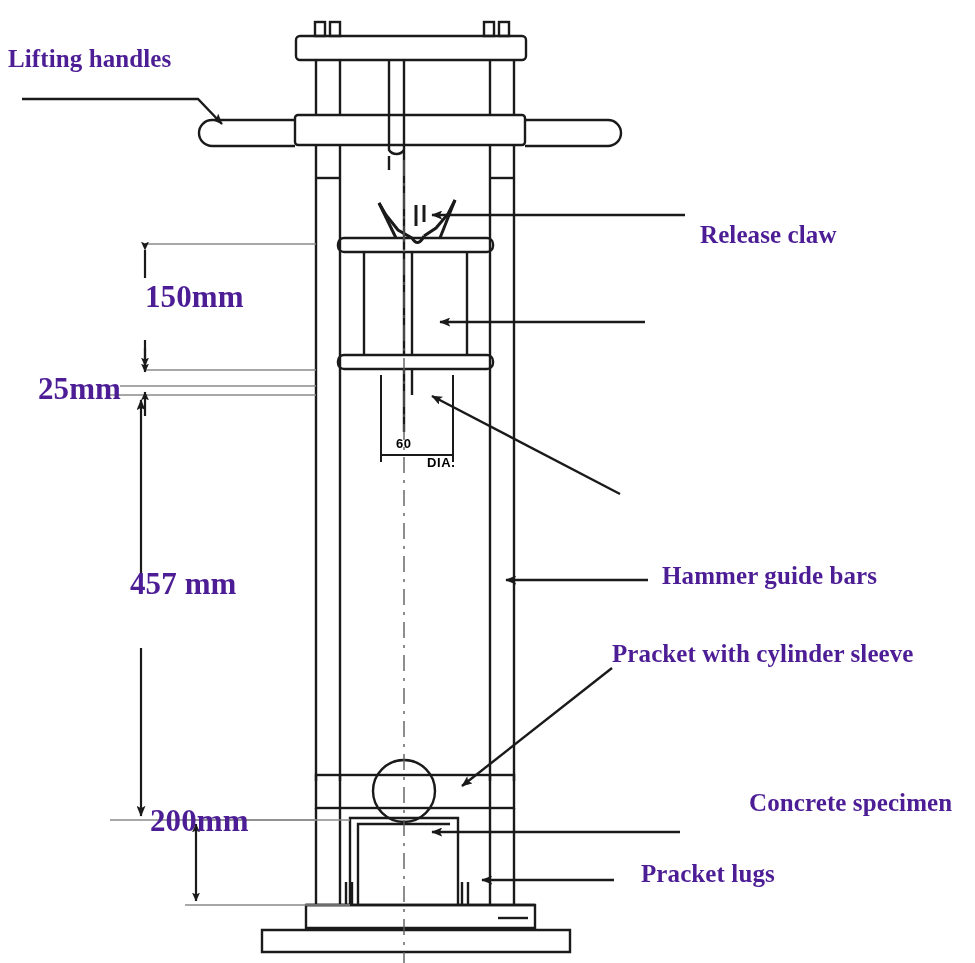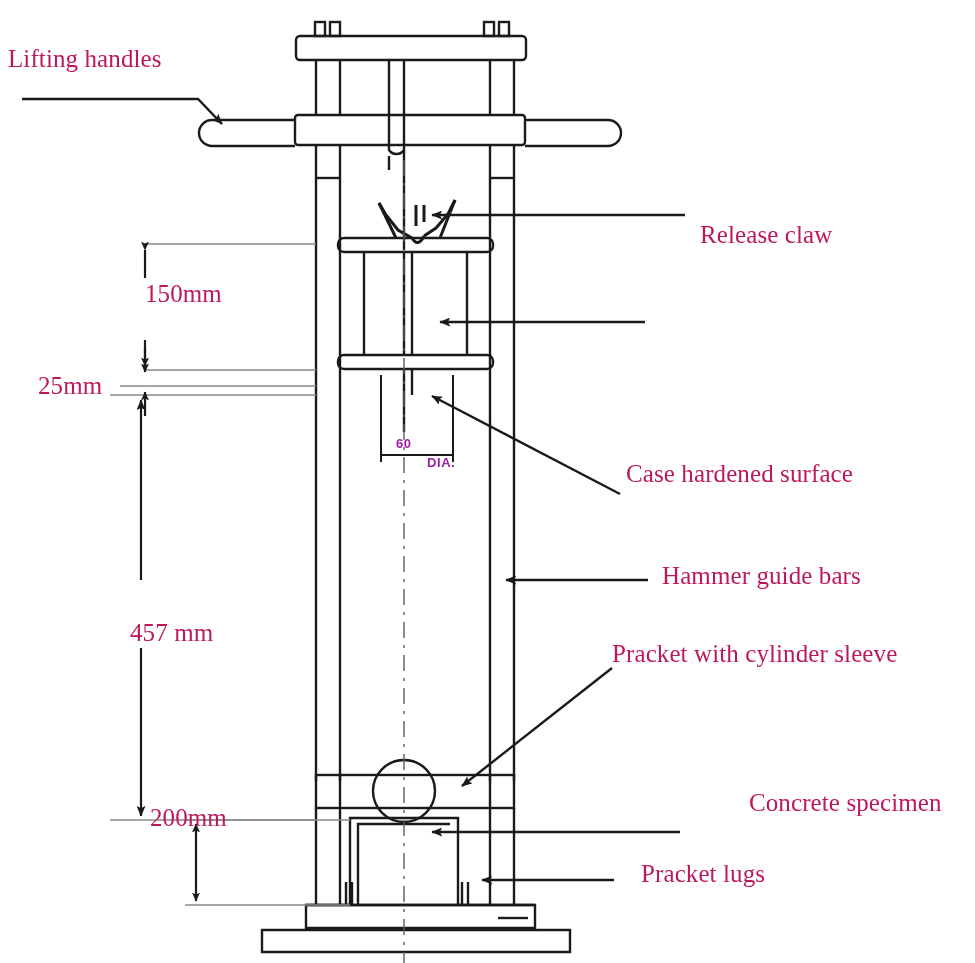--- a/index.html
+++ b/index.html
@@ -22,35 +22,35 @@
   #diagram-svg {
     position: absolute;
     top: 0;
     left: 0;
     width: 975px;
     height: 963px;
   }
   .label {
     position: absolute;
     font-family: "Liberation Serif", "DejaVu Serif", serif;
-    font-weight: 400;
-    color: #be185d;
+    font-weight: 700;
+    color: #4c1d95;
     white-space: nowrap;
     line-height: 1;
     letter-spacing: 0.1px;
   }
   .label-right { font-size: 25px; }
   .label-left  { font-size: 25px; }
-  .dim-label   { font-size: 25px; }
+  .dim-label   { font-size: 31px; }
   .tiny-dim {
     position: absolute;
     font-family: "Liberation Sans", "DejaVu Sans", sans-serif;
     font-size: 13px;
     font-weight: 700;
-    color: #a21caf;
+    color: #000000;
     text-align: center;
     line-height: 1.05;
     letter-spacing: 0.6px;
     white-space: nowrap;
   }
 </style>
 </head>
 <body>
 
 <div id="page">
@@ -239,35 +239,34 @@
 
       <line x1="614" y1="880" x2="482" y2="880" marker-end="url(#ah)"></line>
     </g>
   </svg>
 
   <div class="label label-left" style="left:8px; top:46px;">Lifting handles</div>
 
   <div class="label label-right" style="left:700px; top:197px;margin-top:25px;">Release claw</div>
 
 
-  <div class="label label-right" style="left:626px; top:461px;">Case hardened surface</div>
 
   <div class="label label-right" style="left:662px; top:563px;">Hammer guide bars</div>
 
   <div class="label label-right" style="left:612px; top:641px;">Pracket  with cylinder sleeve</div>
 
   <div class="label label-right" style="left:749px; top:790px;">Concrete specimen</div>
 
   <div class="label label-right" style="left:641px; top:861px;">Pracket lugs</div>
 
   <div class="label dim-label" style="left:145px; top:281px;">150mm</div>
 
   <div class="label dim-label" style="left:38px; top:373px;text-align:right;">25mm</div>
 
-  <div class="label dim-label" style="left:130px; top:620px;">457 mm</div>
+  <div class="label dim-label" style="left:130px; top:568px;">457 mm</div>
 
   <div class="label dim-label" style="left:150px; top:805px;">200mm</div>
 
   <div class="tiny-dim" style="left:396px; top:437px;">60</div>
 
   <div class="tiny-dim" style="left:390px; top:456px;margin-left:37px;">DIA.</div>
 
 </div>
 
 </body></html>

